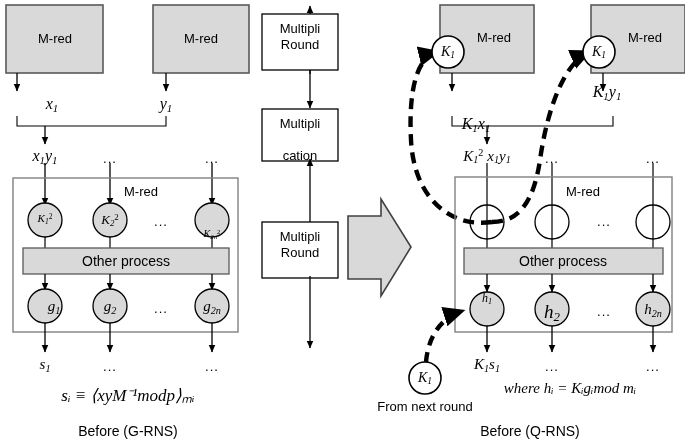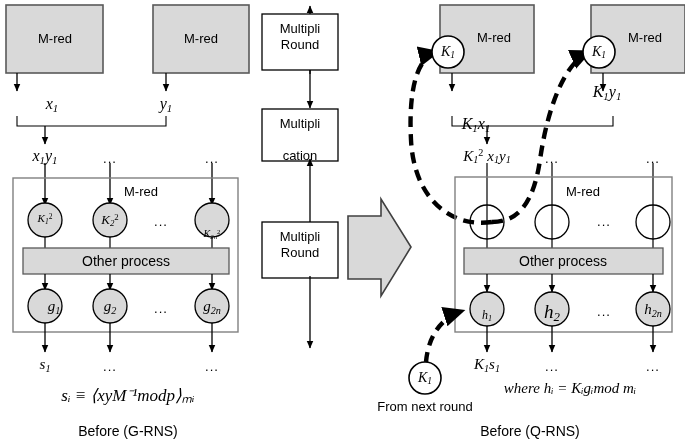--- a/index.html
+++ b/index.html
@@ -186,21 +186,21 @@
 
   <div class="lbl ctr serif-i" style="left:487px;top:148px;font-size:15px;"><span>K</span><sub>1</sub><sup class="serif" style="font-style:normal">2</sup>&nbsp;<span>x</span><sub>1</sub><span>y</span><sub>1</sub></div>
   <div class="lbl ctr dots" style="left:552px;top:152px;">...</div>
   <div class="lbl ctr dots" style="left:653px;top:152px;">...</div>
 
   <div class="lbl ctr mred-txt sans" style="left:583px;top:185px;">M-red</div>
   <div class="lbl ctr dots" style="left:604px;top:215px;">...</div>
 
   <div class="lbl ctr sans" style="left:563px;top:254px;font-size:14px;">Other process</div>
 
-  <div class="lbl ctr serif-i" style="left:487px;top:309px;font-size:12px;"><span>h</span><sub>1</sub></div>
+  <div class="lbl ctr serif-i" style="left:487px;top:292px;font-size:12px;"><span>h</span><sub>1</sub></div>
   <div class="lbl ctr serif-i" style="left:552px;top:302px;font-size:19px;"><span>h</span><sub>2</sub></div>
   <div class="lbl ctr serif-i" style="left:653px;top:302px;font-size:15px;"><span>h</span><sub>2n</sub></div>
   <div class="lbl ctr dots" style="left:604px;top:305px;">...</div>
 
   <div class="lbl ctr serif-i" style="left:487px;top:357px;font-size:15px;"><span>K</span><sub>1</sub><span>s</span><sub>1</sub></div>
   <div class="lbl ctr dots" style="left:552px;top:360px;">...</div>
   <div class="lbl ctr dots" style="left:653px;top:360px;">...</div>
 
   <div class="lbl ctr serif-i" style="left:425px;top:371px;font-size:14px;"><span>K</span><sub>1</sub></div>
   <div class="lbl ctr sans" style="left:425px;top:400px;font-size:13px;">From next round</div>

